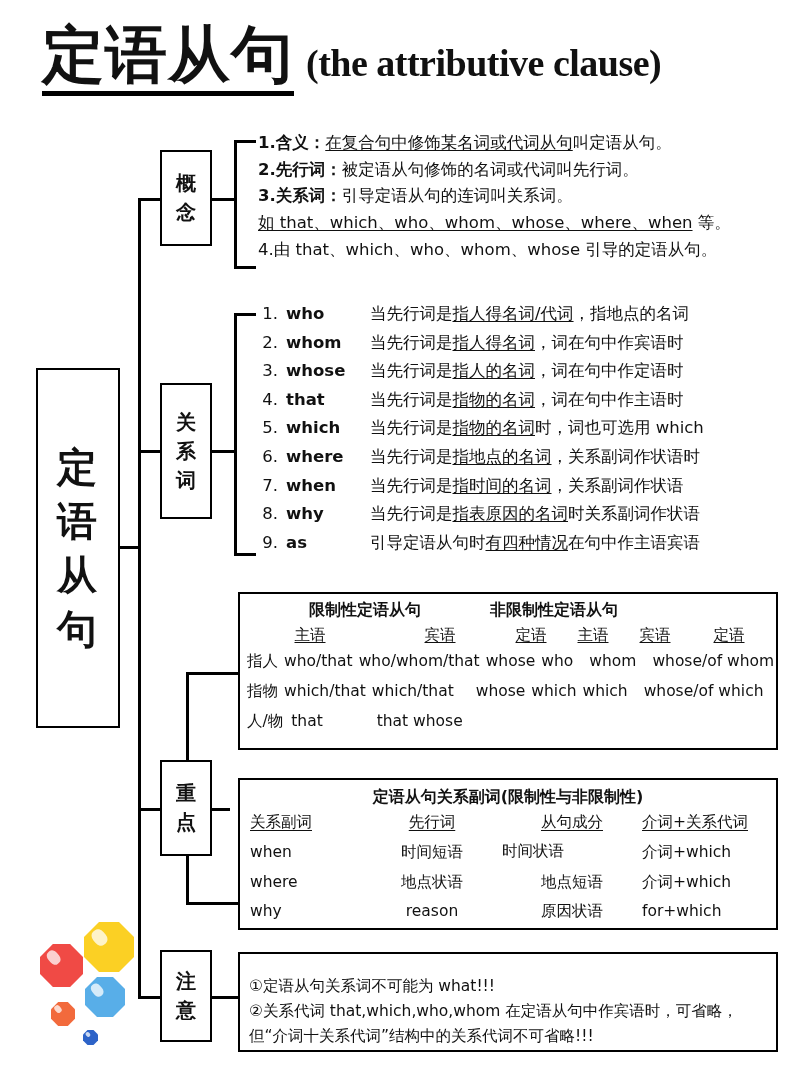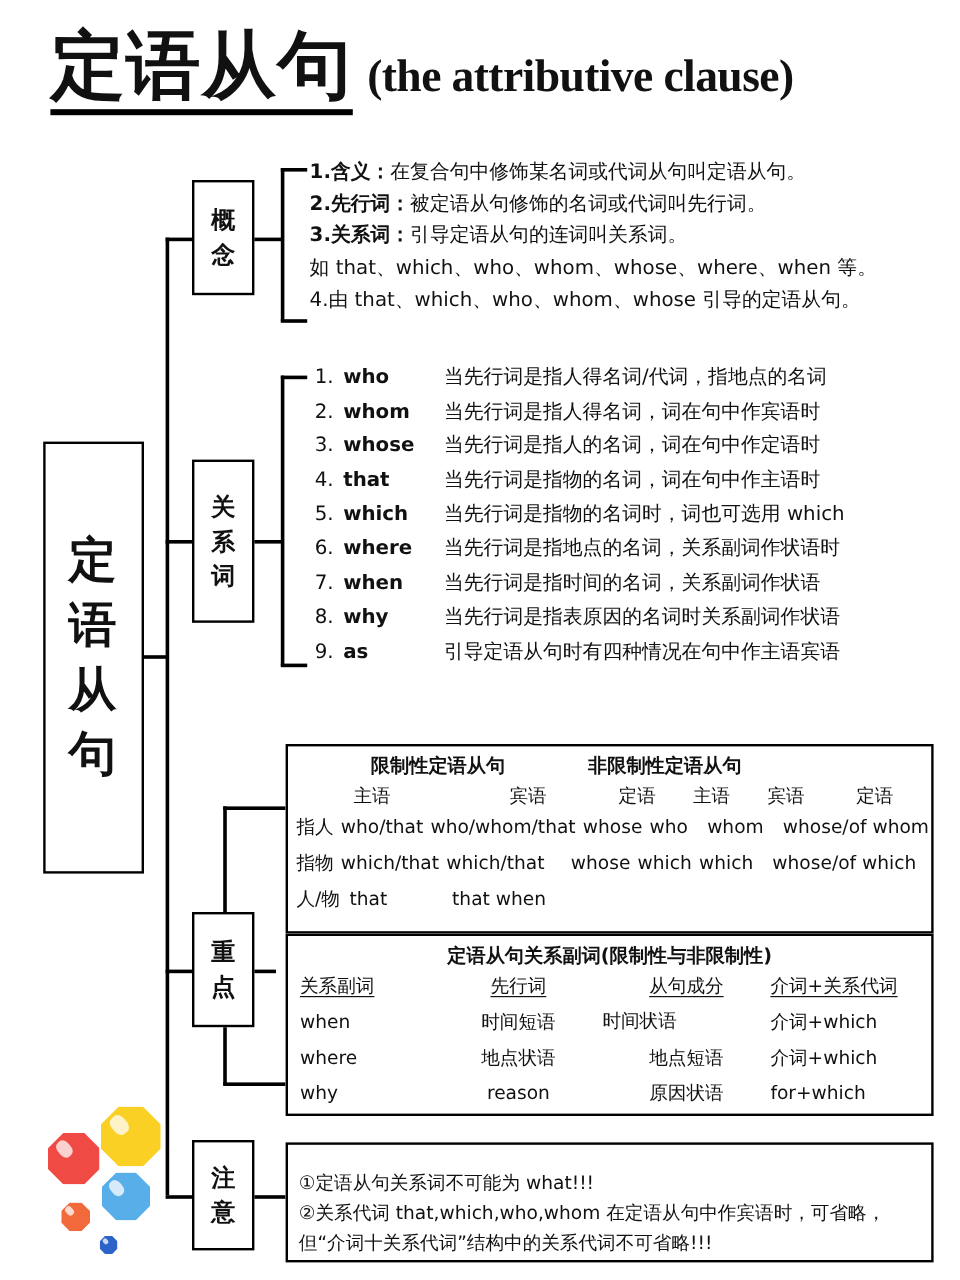--- a/index.html
+++ b/index.html
@@ -82,21 +82,21 @@
     left: 258px; top: 130px;
     width: 510px;
   }
   .c-line {
     font-size: 16.5px;
     line-height: 1.62;
     white-space: nowrap;
     font-family: "DejaVu Sans", "Liberation Sans", sans-serif;
   }
   .c-line b { font-weight: 900; }
-  .u { text-underline-offset: 2px; }
+  .u { text-decoration: underline; text-underline-offset: 2px; }
 
   
   #rel-list {
     position: absolute;
     left: 256px; top: 303px;
     width: 520px;
   }
   .rel-row {
     display: flex;
     align-items: baseline;
@@ -107,21 +107,21 @@
   .rel-num { width: 22px; text-align: right; font-weight: 400; }
   .rel-word { width: 92px; padding-left: 8px; font-weight: 900; }
   .rel-desc { white-space: nowrap; }
 
   
   .panel {
     position: absolute;
     border: 2.5px solid #000;
     background: #fff;
   }
-  #panel-table1 { left: 238px; top: 620px; width: 540px; height: 158px; }
+  #panel-table1 { left: 238px; top: 592px; width: 540px; height: 158px; }
   #panel-table2 { left: 238px; top: 778px; width: 540px; height: 152px; }
   #panel-note   { left: 238px; top: 952px; width: 540px; height: 100px; }
 
   .panel-title {
     text-align: center;
     font-weight: 900;
     font-size: 16px;
     padding-top: 7px;
     font-family: "DejaVu Sans", "Liberation Sans", sans-serif;
   }
@@ -338,21 +338,21 @@
       <span style="padding-left:6px;">which/that</span>
       <span style="padding-left:22px;">whose</span>
       <span style="padding-left:6px;">which</span>
       <span style="padding-left:6px;">which</span>
       <span style="padding-left:16px;">whose/of which</span>
     </div>
 
     <div class="tbl-row">
       <span class="lbl">人/物</span>
       <span style="padding-left:8px;">that</span>
-      <span style="padding-left:54px;">that when</span>
+      <span style="padding-left:54px;">that whose</span>
     </div>
   </div>
 
   <div class="panel" id="panel-table2">
     <div class="panel-title">定语从句关系副词(限制性与非限制性)</div>
     <div class="t2grid">
       <div class="hd">关系副词</div>
       <div class="hd ctr" style="text-align:center;">先行词</div>
       <div class="hd ctr" style="text-align:center;">从句成分</div>
       <div class="hd">介词+关系代词</div>

